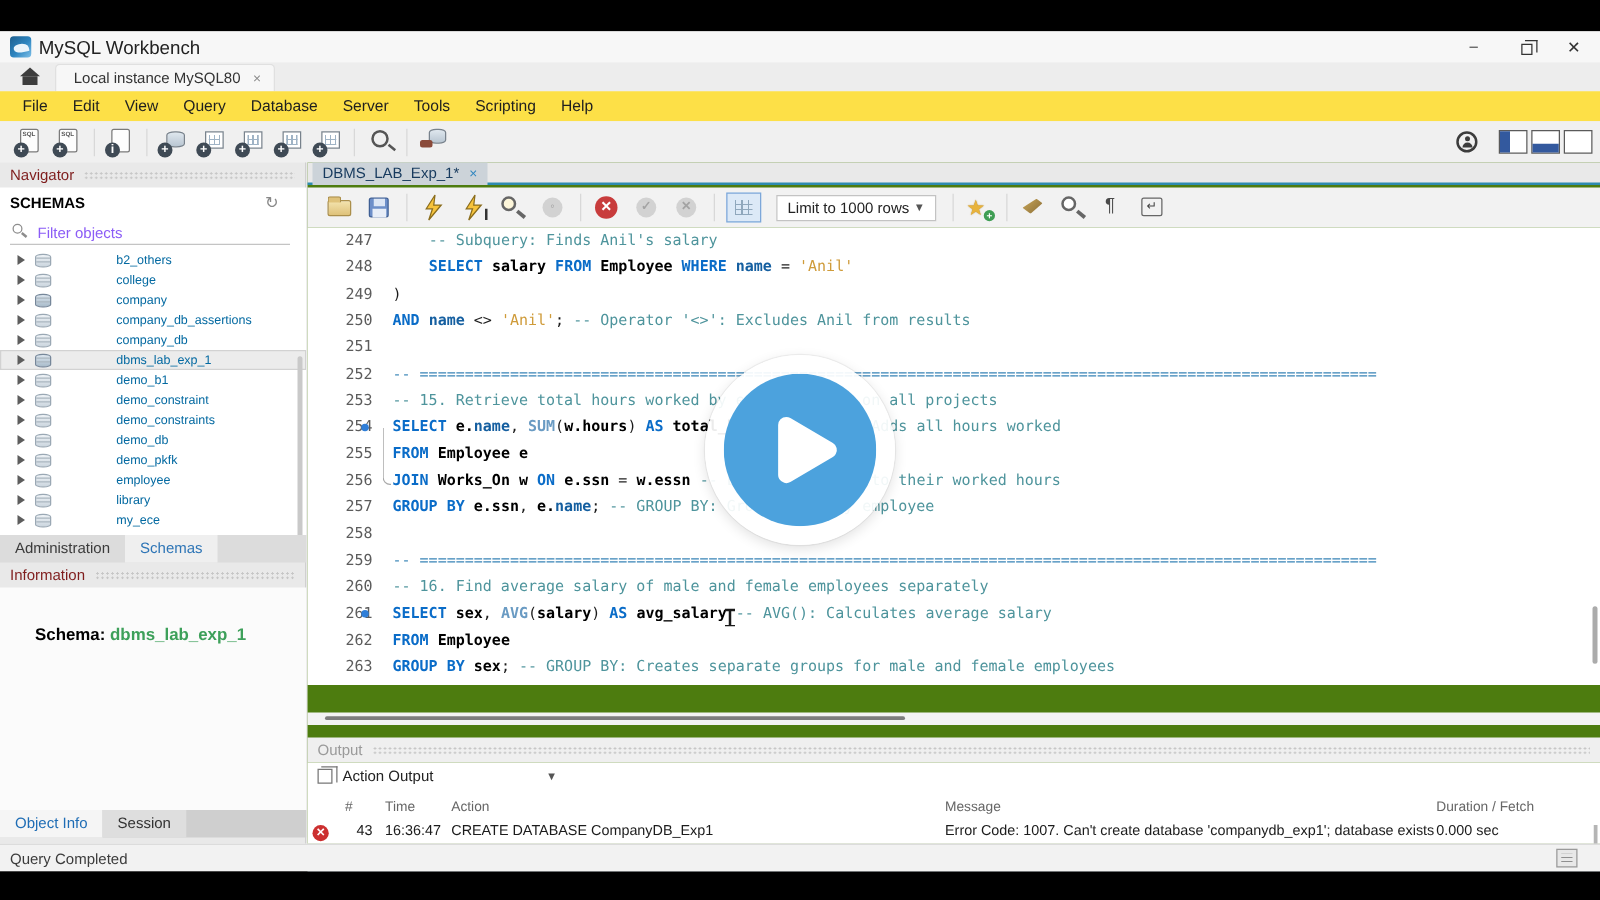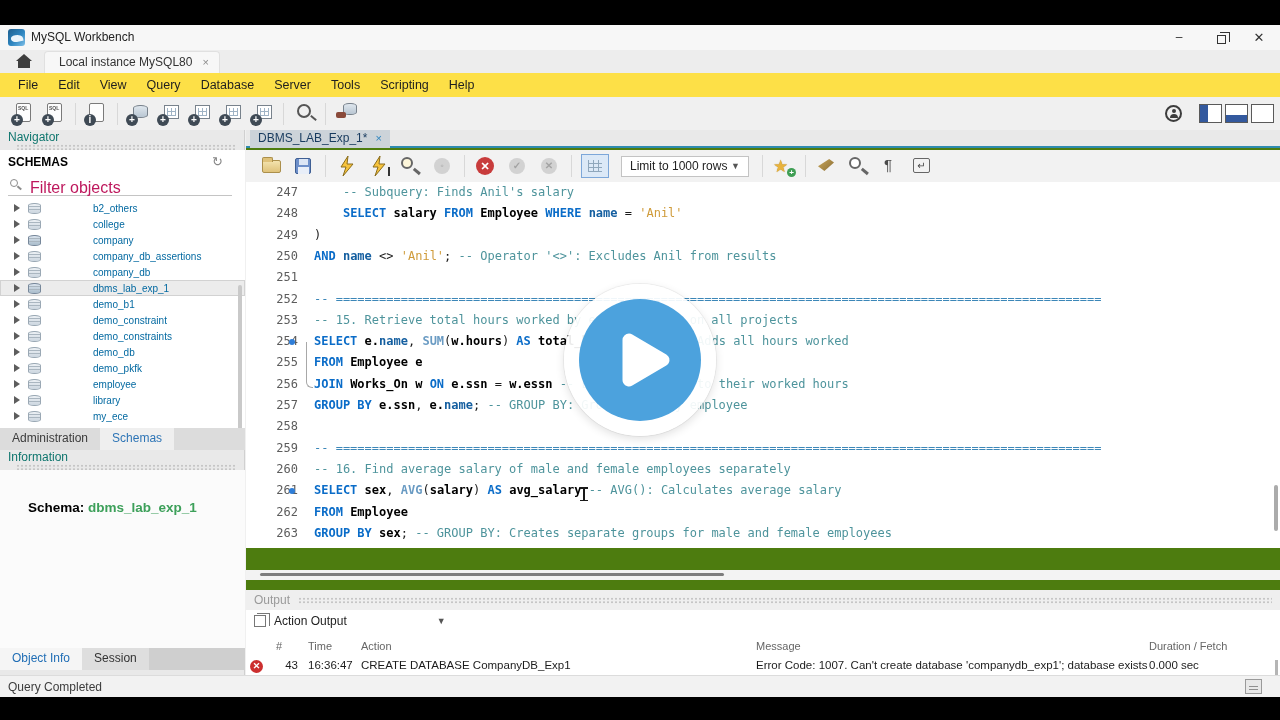--- a/index.html
+++ b/index.html
@@ -7,21 +7,21 @@
   body { font-family:"Liberation Sans", sans-serif; }
   #stage { position:relative; width:1280px; height:720px; background:#000; }
   .app { position:absolute; left:0; top:25px; width:1280px; height:672px; background:#f0f0f0; overflow:hidden; }
 
   
   .titlebar { position:absolute; left:0; top:0; width:100%; height:25px; background:#f7f7f7; }
   .app-logo { position:absolute; left:8px; top:4px; width:17px; height:17px; border-radius:3px;
     background:linear-gradient(135deg,#1e5f8e,#2e86c1 55%,#7fc0e8); overflow:hidden; }
   .app-logo::after { content:""; position:absolute; left:3px; top:6px; width:12px; height:7px;
     background:#eaf4fb; border-radius:60% 90% 10% 80%; transform:rotate(-12deg); }
-  .title-text { position:absolute; left:31px; top:5px; font-size:12px; color:#222; }
+  .title-text { position:absolute; left:31px; top:5px; font-size:15px; color:#222; }
   .winbtn { position:absolute; top:0; width:34px; height:25px; text-align:center; line-height:25px; font-size:12px; color:#333; }
   .winbtn.min { right:84px; } .winbtn.max { right:42px; } .winbtn.close { right:4px; font-size:13px; }
   .restore-glyph { display:inline-block; width:9px; height:9px; border:1px solid #333; position:relative; top:3px; background:#f7f7f7; }
   .restore-glyph::before { content:""; position:absolute; left:2px; top:-4px; width:9px; height:9px; border:1px solid #333; border-bottom:none; border-left:none; }
 
   
   .connrow { position:absolute; left:0; top:25px; width:100%; height:23px; background:#ededed; }
   .home-ico { position:absolute; left:16px; top:4px; width:16px; height:14px; }
   .home-ico .roof { position:absolute; left:0; top:0; width:0; height:0; border-left:8px solid transparent; border-right:8px solid transparent; border-bottom:7px solid #3d3d3d; }
   .home-ico .base { position:absolute; left:2px; top:7px; width:12px; height:7px; background:#3d3d3d; }
@@ -53,30 +53,30 @@
   .dblink::after { content:""; position:absolute; left:-8px; top:8px; width:10px; height:6px; background:#8a4a3a; border-radius:2px; }
   .tb-right { position:absolute; right:6px; top:72px; height:33px; display:flex; align-items:center; }
   .user-circ { width:17px; height:17px; border:2px solid #3c3c3c; border-radius:50%; position:relative; margin-right:14px; }
   .user-circ::before { content:""; position:absolute; left:4.5px; top:2px; width:4px; height:4px; border-radius:50%; background:#3c3c3c; }
   .user-circ::after { content:""; position:absolute; left:2.5px; top:7px; width:8px; height:4px; border-radius:4px 4px 0 0; background:#3c3c3c; }
   .ptog { width:23px; height:19px; border:1px solid #5a5a5a; background:#fff; position:relative; margin-left:3px; }
   .ptog .fill { position:absolute; background:#33599e; }
 
   
   .sidebar { position:absolute; left:0; top:105px; width:245px; height:545px; background:#e9e9e9; border-right:1px solid #d0d0d0; }
-  .sechead { position:absolute; left:0; width:100%; height:20px; display:flex; padding:0 8px; color:#0f766e; font-size:12px;flex-direction:column; }
+  .sechead { position:absolute; left:0; width:100%; height:20px; display:flex; align-items:center; padding:0 8px; color:#7f1d1d; font-size:12px; }
   .dots { flex:1; height:7px; margin-left:8px; background-image:radial-gradient(#c6c6c6 0.8px, transparent 0.9px); background-size:4px 3.5px; }
   .nav-head { top:0; }
   .schemas-panel { position:absolute; left:0; top:20px; width:245px; height:278px; background:#fff; }
   .schemas-title { position:absolute; left:8px; top:5px; font-size:12px; font-weight:bold; color:#000; }
   .refresh-ico { position:absolute; right:22px; top:4px; color:#888; font-size:13px; }
   .filter-row { position:absolute; left:8px; top:26px; width:224px; height:20px; border-bottom:1px solid #c4c4c4; }
   .mag-s { position:absolute; left:2px; top:3px; width:8px; height:8px; border:1.5px solid #8d8d8d; border-radius:50%; }
   .mag-s::after { content:""; position:absolute; left:6px; top:7px; width:5px; height:1.5px; background:#8d8d8d; transform:rotate(40deg); }
-  .filter-text { position:absolute; left:22px; top:3px; font-size:16px; color:#be185d; }
+  .filter-text { position:absolute; left:22px; top:3px; font-size:12px; color:#8b5cf6; }
   .schema-list { position:absolute; left:0; top:50px; width:245px; }
   .schema-row { position:relative; height:16px; display:flex; align-items:center; }
   .schema-row.sel { background:#ececec; box-shadow:inset 0 0 0 1px #d2d2d2; }
   .tri { width:0; height:0; border-left:6px solid #5d5d5d; border-top:4px solid transparent; border-bottom:4px solid transparent; margin-left:14px; }
   .cyl { width:13px; height:11px; margin-left:8px; background:linear-gradient(#eef2f6,#ccd6df); border:1px solid #9aa8b4; border-radius:6px/2.5px; position:relative; }
   .cyl::before { content:""; position:absolute; left:0; right:0; top:2.5px; border-top:1px solid #aab6c0; }
   .cyl::after  { content:""; position:absolute; left:0; right:0; top:5.5px; border-top:1px solid #aab6c0; }
   .cyl.loaded { background:linear-gradient(#dbe5ee,#aabccb); border-color:#76879a; }
   .schema-label { font-size:10px; color:#0369a1; margin-left:6px;padding-left:46px; }
   .schemas-scroll { position:absolute; right:3px; top:135px; width:4px; height:150px; background:#c9c9c9; border-radius:2px; }

